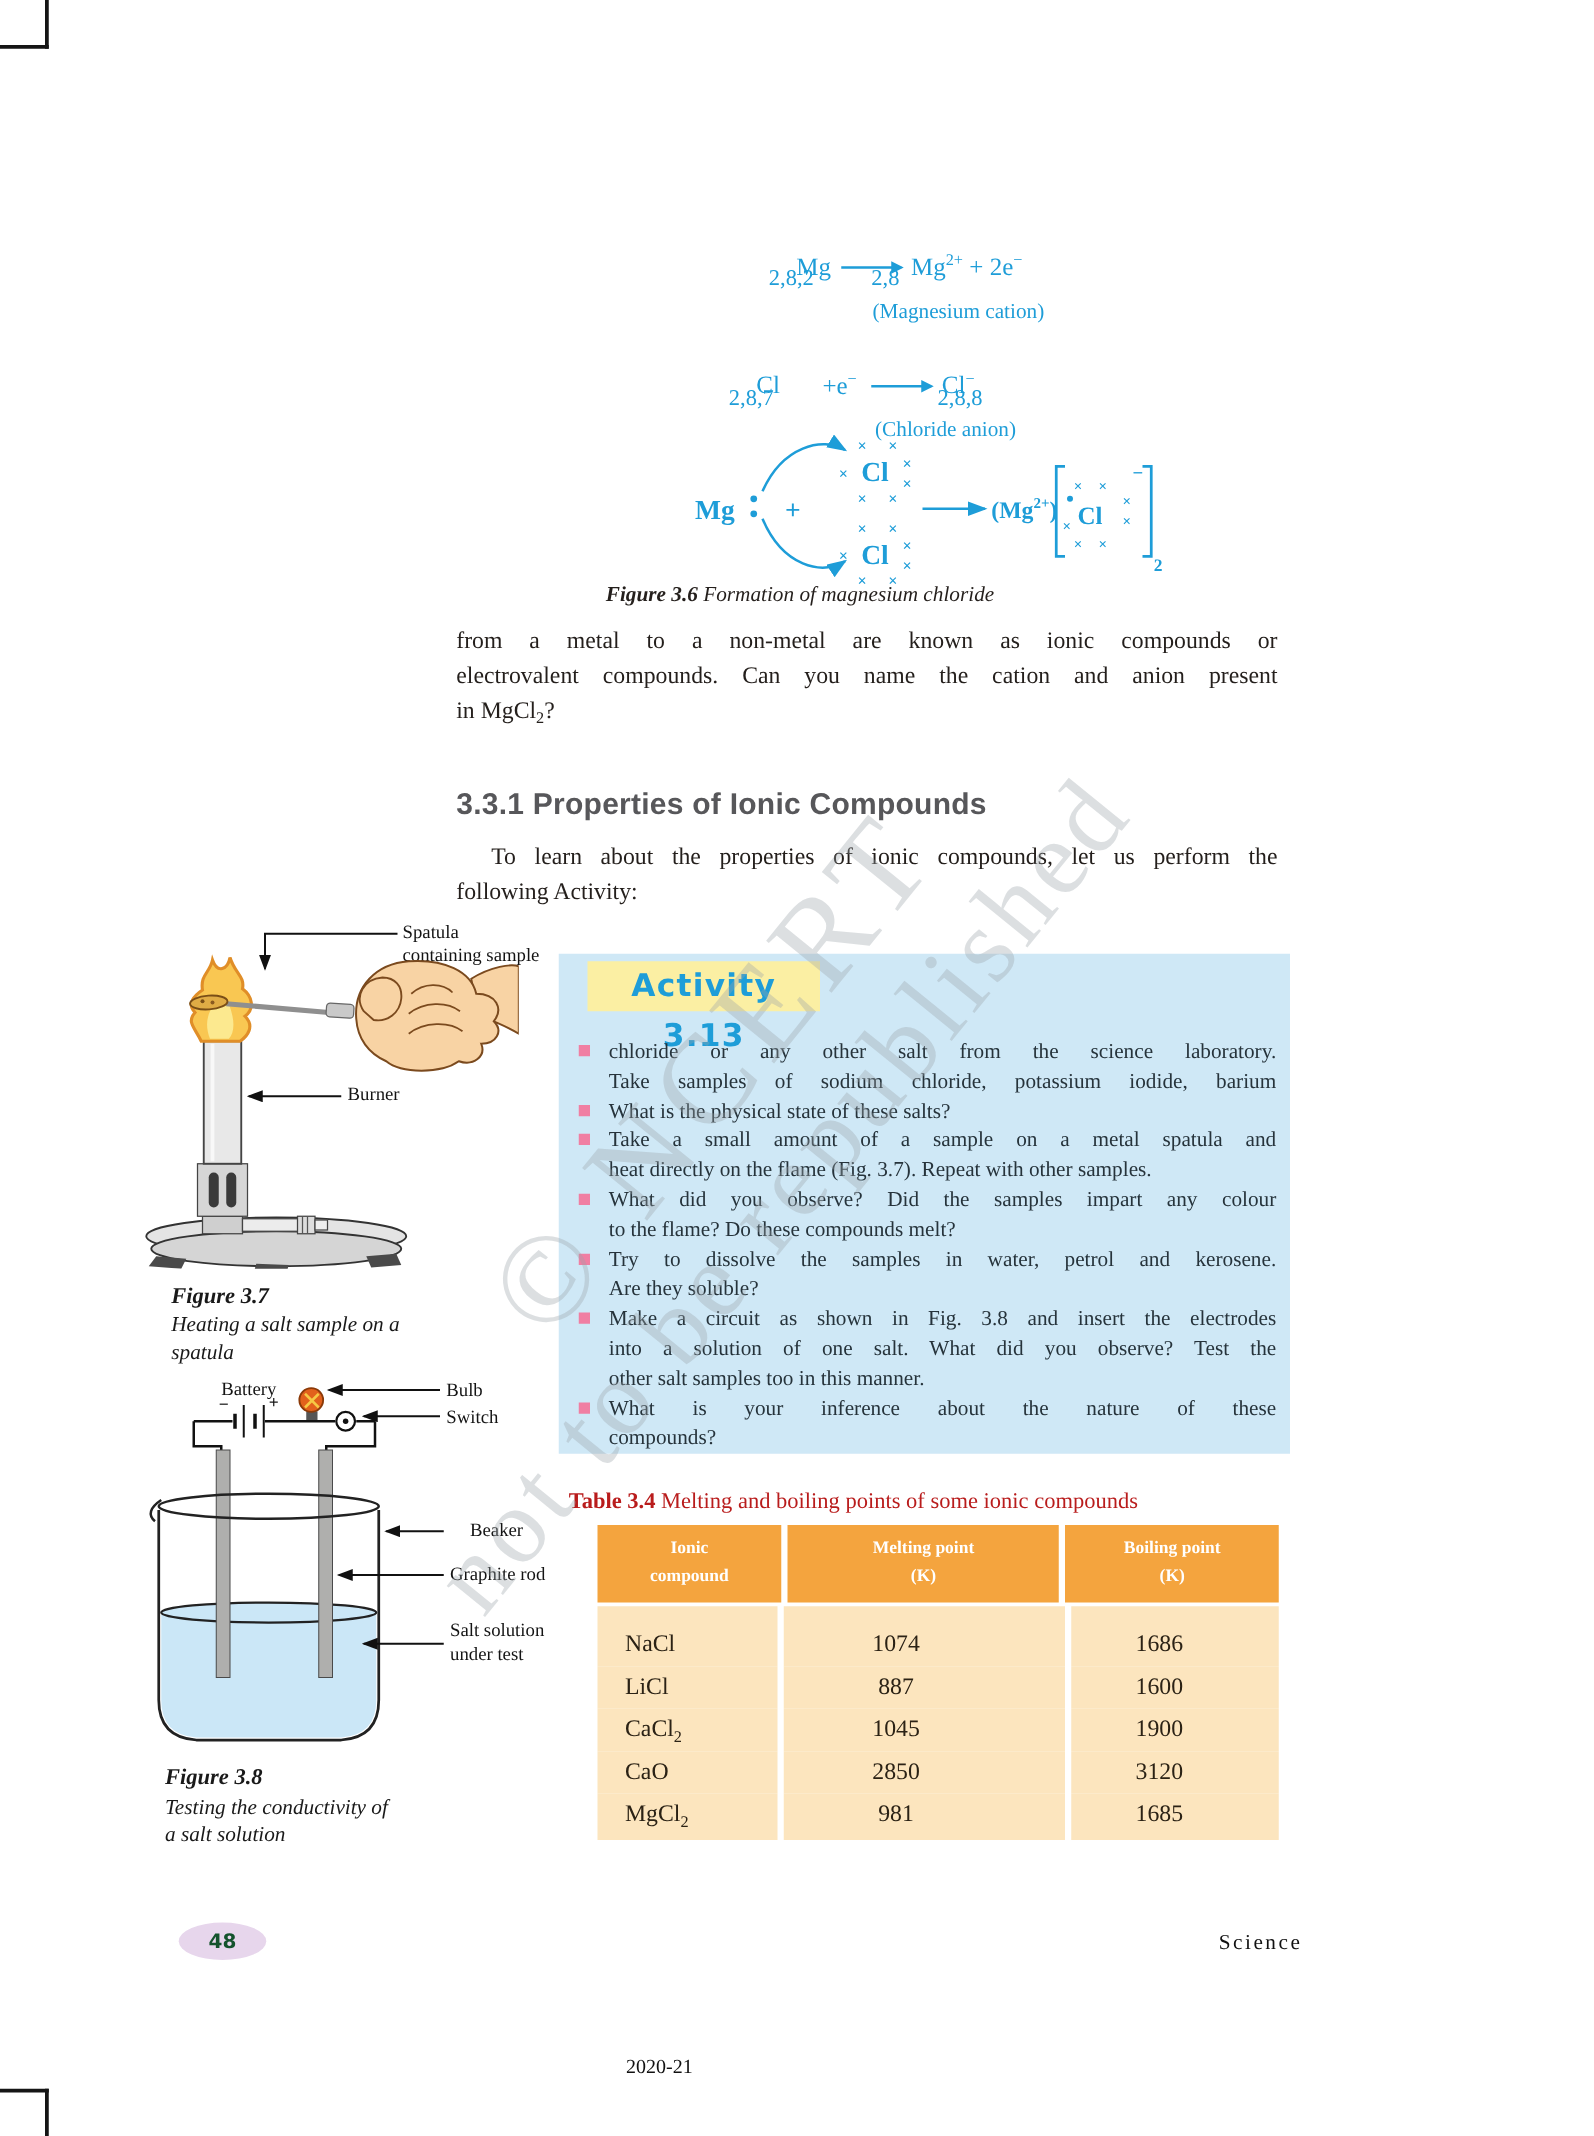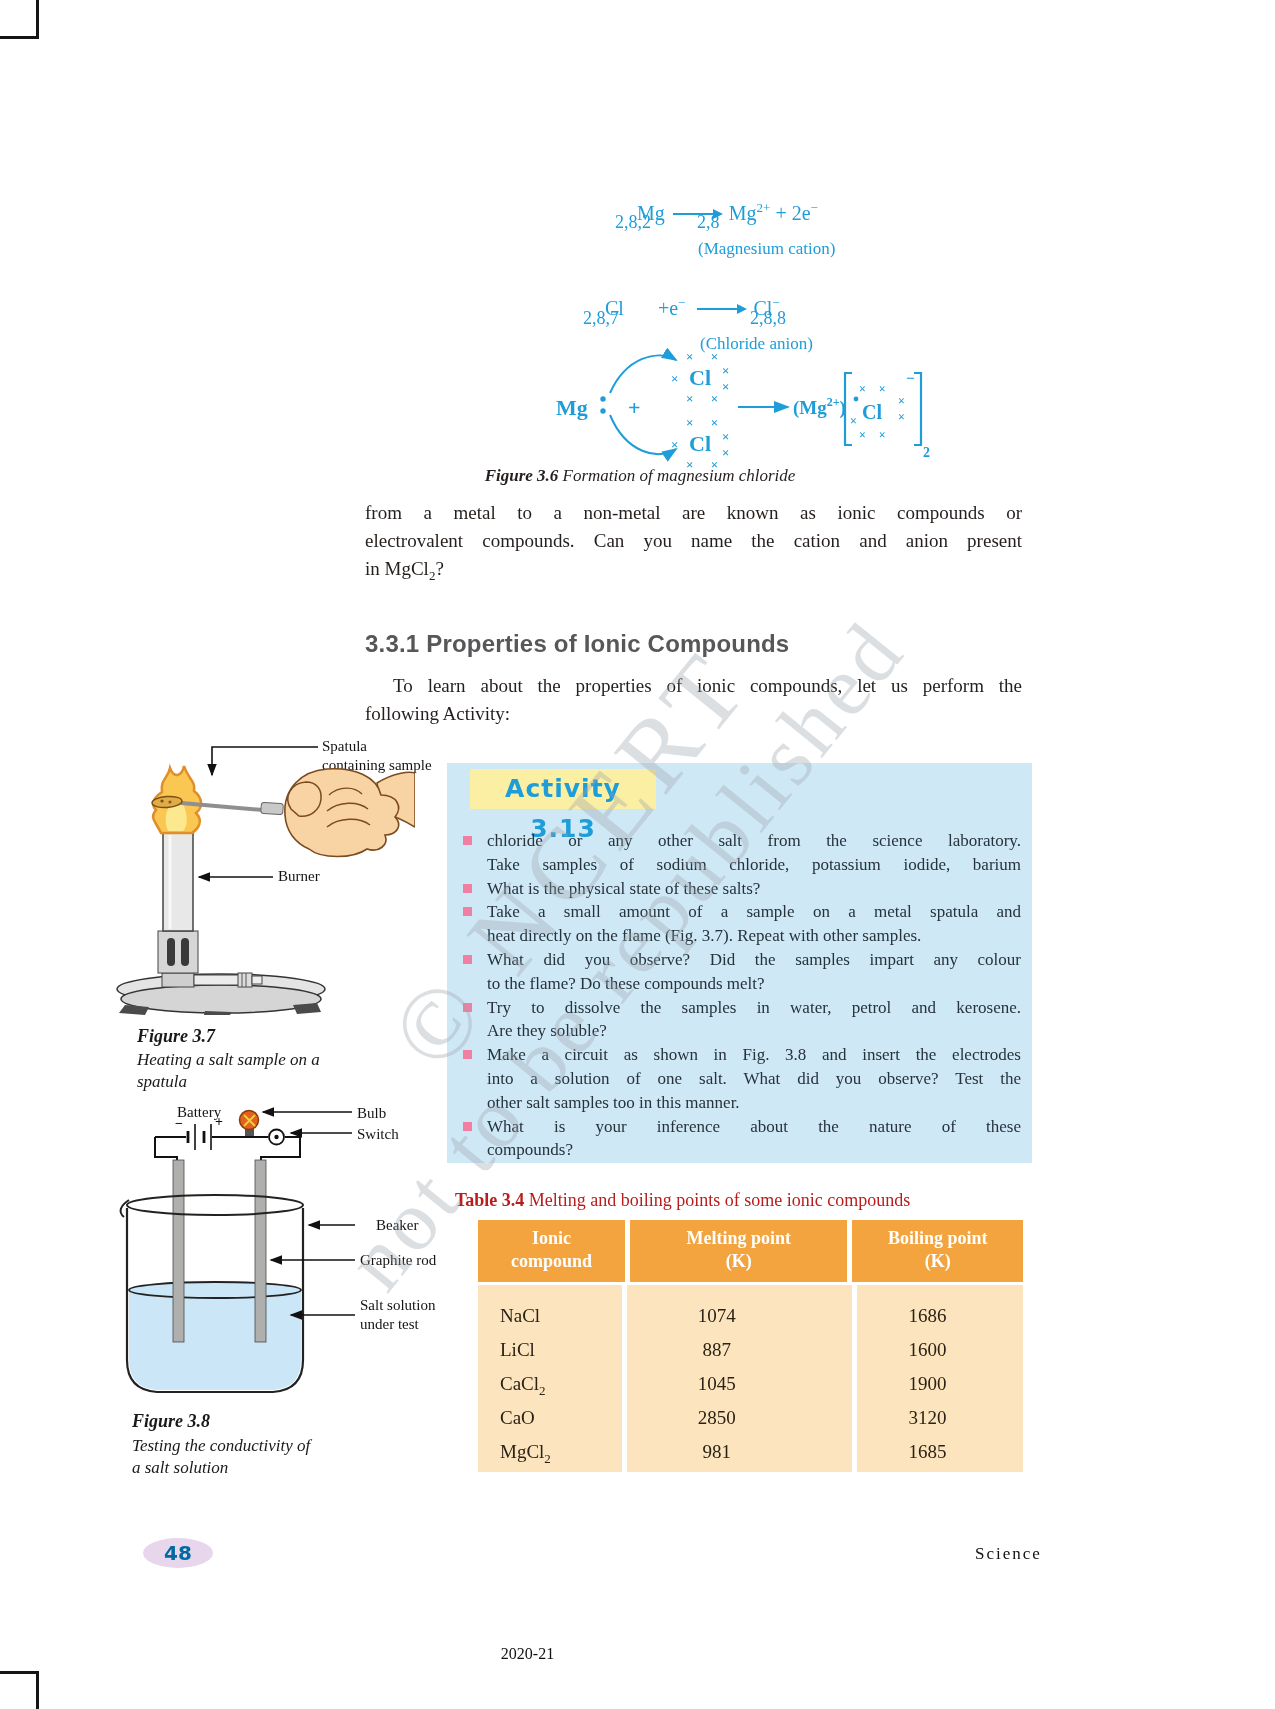--- a/index.html
+++ b/index.html
@@ -63,21 +63,21 @@
 
   
   .t-caption { position:absolute; left:455px; top:1190px; font-size:18px; color:#b91c1c; }
   .t-caption b { font-weight:bold; }
   .dtable { position:absolute; left:478px; top:1220px; width:545px; }
   .trow { display:flex; }
   .c1 { width:157px; margin-right:5px; }
   .c2 { width:232px; margin-right:5px; }
   .c3 { width:182px; }
   .th { background:var(--table_header_bg,#F4A43E); color:#ffffff; font-weight:bold;
-    font-size:18px; line-height:23px; text-align:center; white-space:pre-line;
+    font-size:14px; line-height:23px; text-align:center; white-space:pre-line;
     padding:7px 0 9px 0; }
   .t-body { margin-top:3px; }
   .t-body .trow .cell { background:var(--table_body_bg,#FCE5BE); height:34px;
     font-size:19px; color:#2b2215; line-height:34px; }
   .t-body .trow.first .cell { padding-top:14px; }
   .t-body .trow.last  .cell { padding-bottom:3px; }
   .cell.name { text-align:left; padding-left:22px; }
   .cell.num2 { text-align:center; padding-right:45px; }
   .cell.num3 { text-align:center; padding-right:25px; }
   .cell sub { font-size:13px; }
@@ -85,22 +85,22 @@
   
   .wm { position:absolute; color:var(--watermark_gray,rgba(155,163,170,0.35));
     font-family:"Liberation Serif", serif; text-align:center;
     pointer-events:none; z-index:40; white-space:nowrap; }
   .wm1 { left:130px; top:800px; width:880px; font-size:102px; letter-spacing:10px; transform:rotate(-51deg); }
   .wm2 { left:80px;  top:905px; width:1090px; font-size:86px; letter-spacing:5px;  transform:rotate(-51deg); }
 
   
   .badge { position:absolute; left:143px; top:1538px; width:70px; height:30px;
     background:var(--badge_bg,#E7D6EC); border-radius:50%;
-    font-family:"DejaVu Sans", sans-serif; font-weight:bold; font-size:20px;
-    color:#0369a1; text-align:center; line-height:30px; }
+    font-family:"DejaVu Sans", sans-serif; font-weight:bold; font-size:16px;
+    color:#14532d; text-align:center; line-height:30px; }
   .science { position:absolute; left:975px; top:1544px; font-size:17px; letter-spacing:2px; color:#111; }
   .year { position:absolute; left:0; top:1645px; width:1055px; text-align:center; font-size:16px; color:#111; }
 </style>
 </head>
 <body>
 
 <div class="page" style="--accent_blue: #1E9DD8; --activity_bg: #CFE8F6; --highlight_yellow: #FBEFA3; --bullet_pink: #F07FA3; --table_header_bg: #F4A43E; --table_body_bg: #FCE5BE; --badge_bg: #E7D6EC; --heading_gray: #57575A; --solution_blue: #CBE7F7; --watermark_gray: rgba(155,163,170,0.35);">
 
   <div class="mark" style="left:36px;top:0;width:3px;height:39px"></div>
   <div class="mark" style="left:0;top:36px;width:39px;height:3px"></div>

